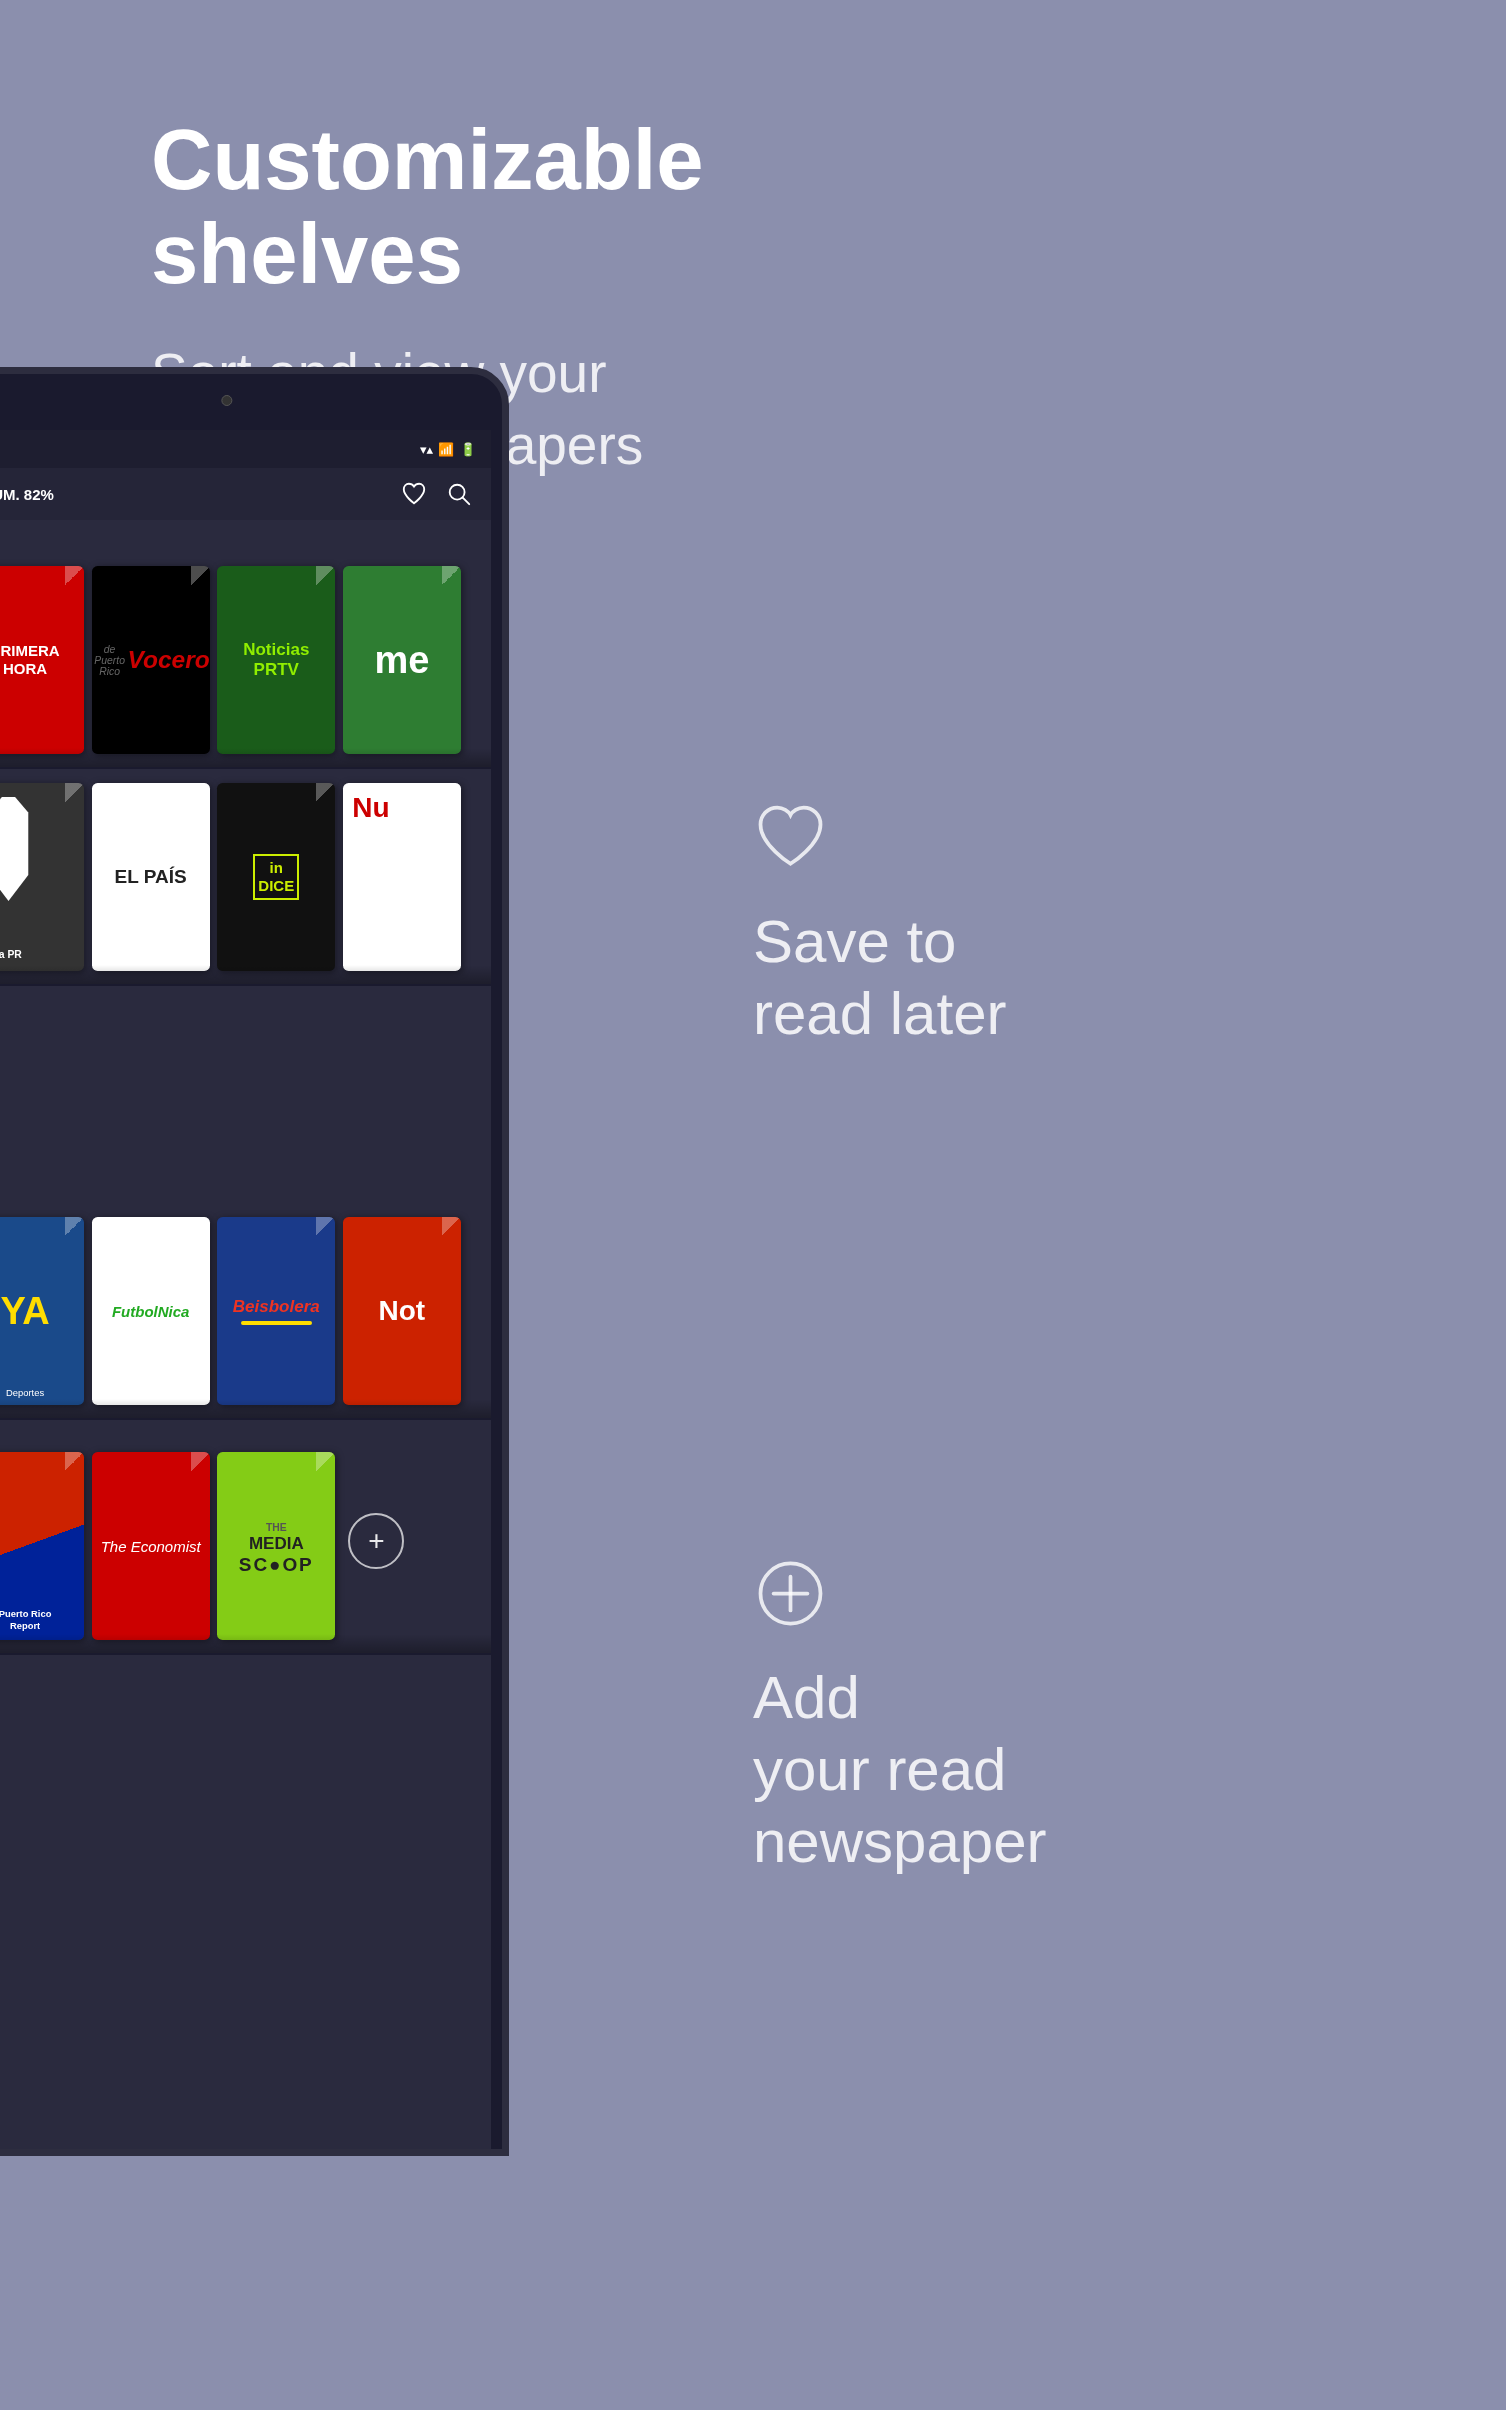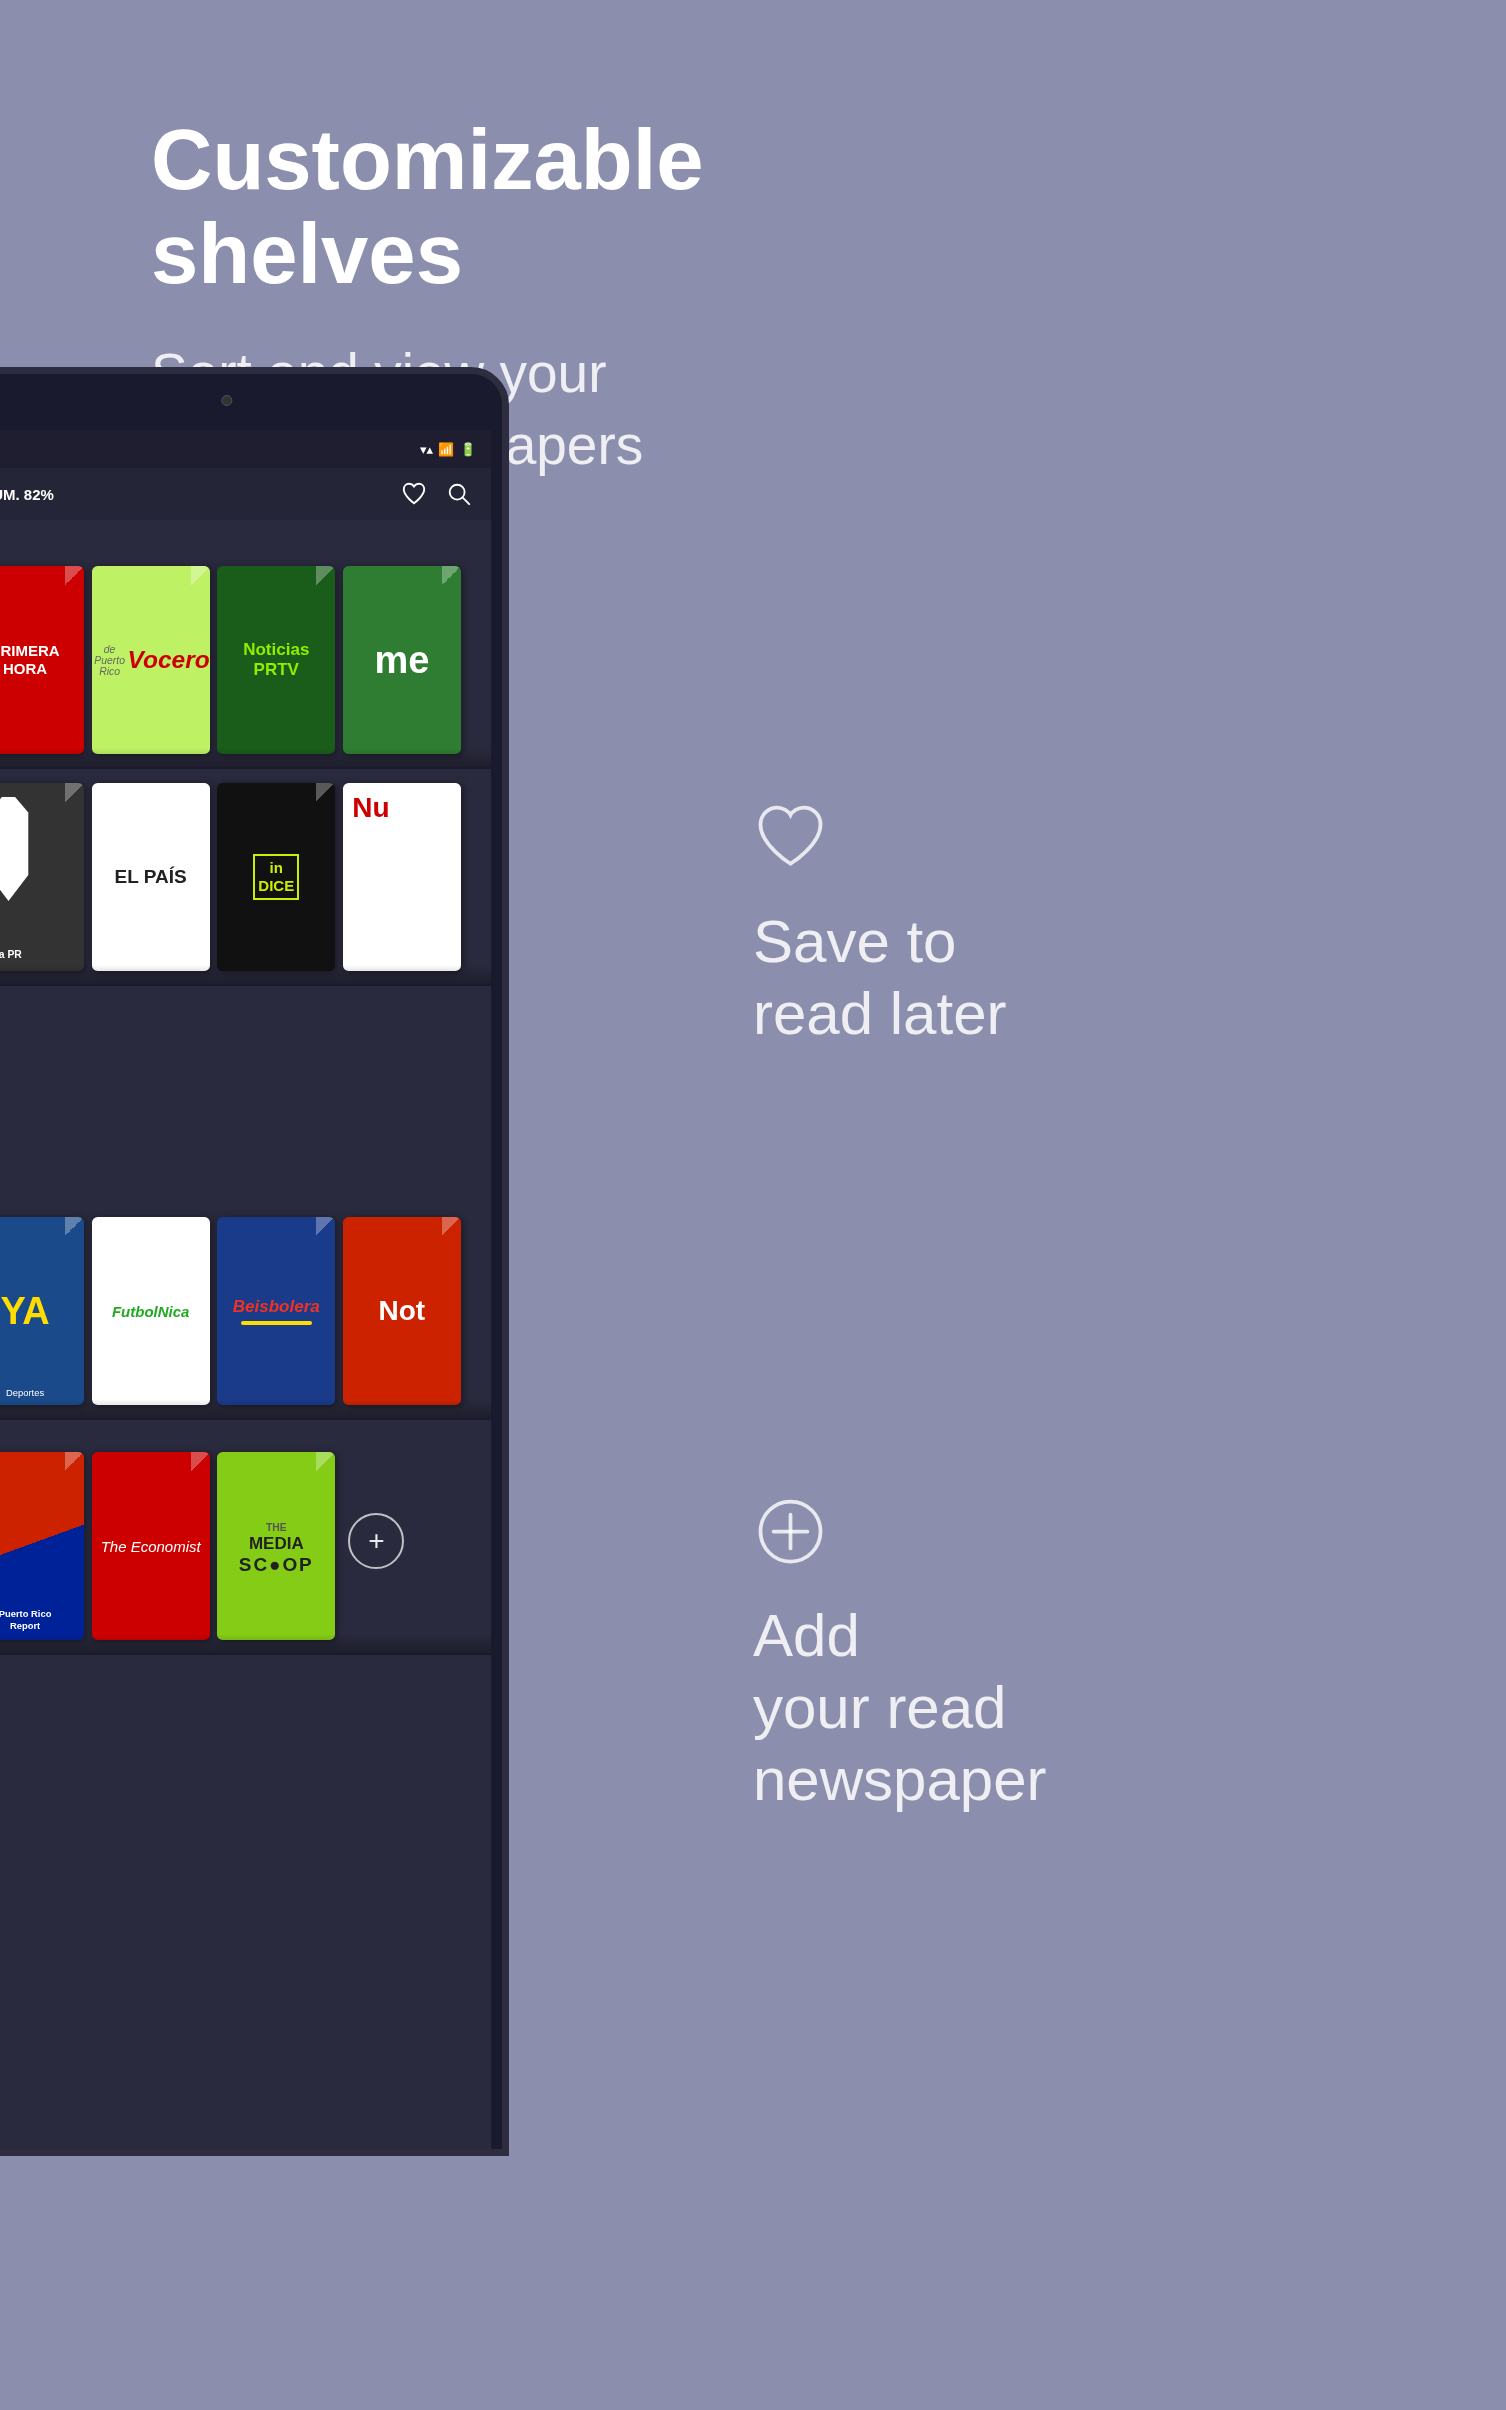--- a/index.html
+++ b/index.html
@@ -167,21 +167,21 @@
       justify-content: center;
     }
     .card-primerahora .text {
       color: white;
       font-size: 15px;
       font-weight: 900;
       text-align: center;
       line-height: 1.2;
     }
     .card-vocero {
-      background: #bef264;
+      background: #000000;
       display: flex;
       align-items: center;
       justify-content: center;
     }
     .card-vocero .text {
       color: #cc0000;
       font-size: 19px;
       font-weight: 900;
       font-style: italic;
     }
@@ -371,21 +371,21 @@
     }
 
     .feature-save {
       top: 800px;
       right: 0;
       left: 753px;
       width: 706px;
     }
 
     .feature-add {
-      top: 1494px;
+      top: 1556px;
       right: 0;
       left: 753px;
       width: 706px;
     }
 
     .feature-icon {
       margin-bottom: 28px;
     }
 
     .heart-icon {

